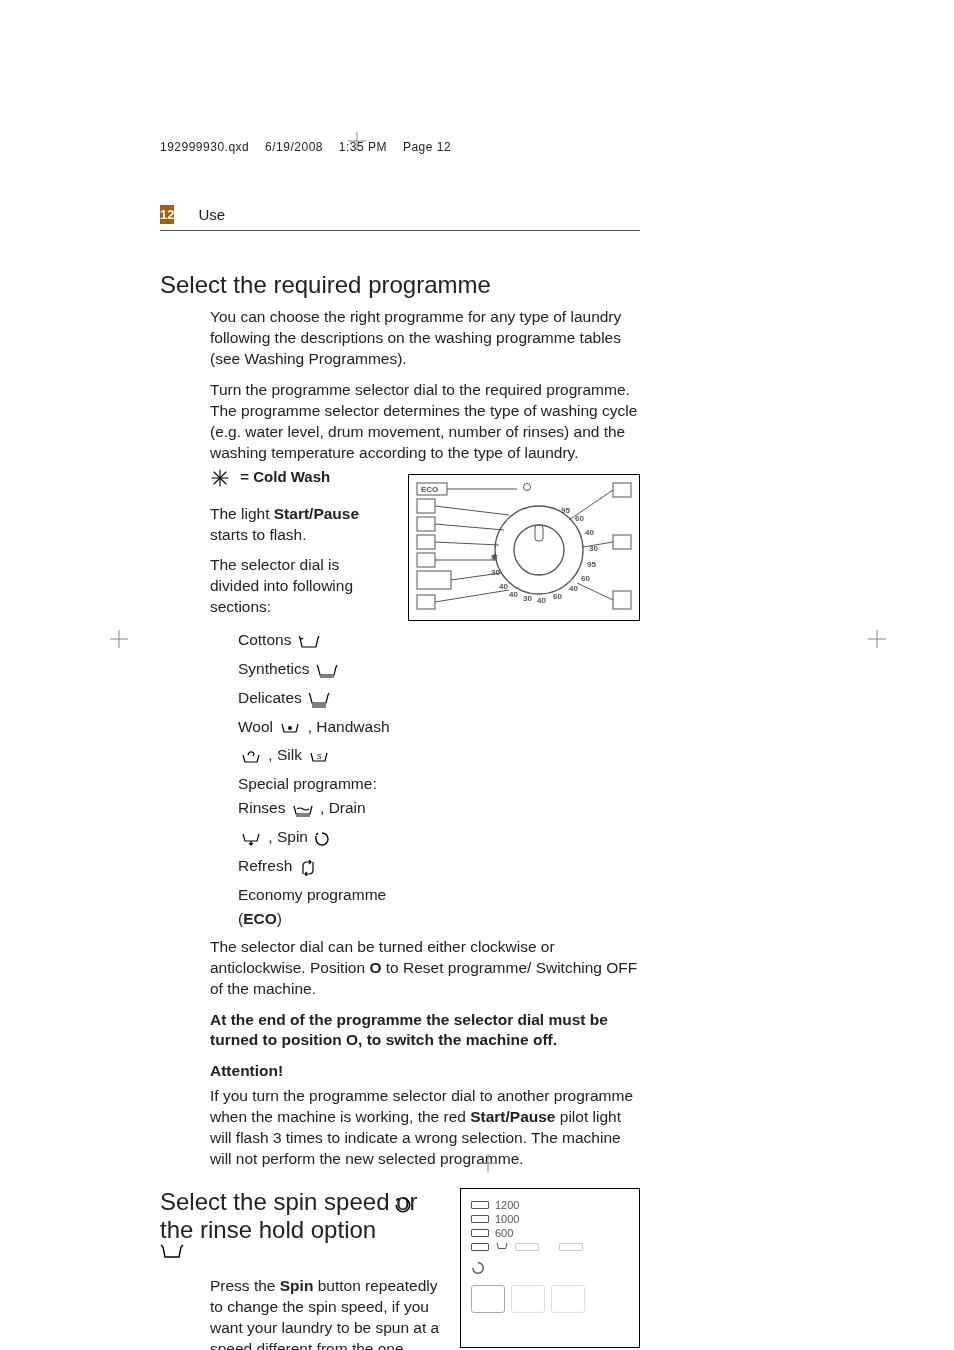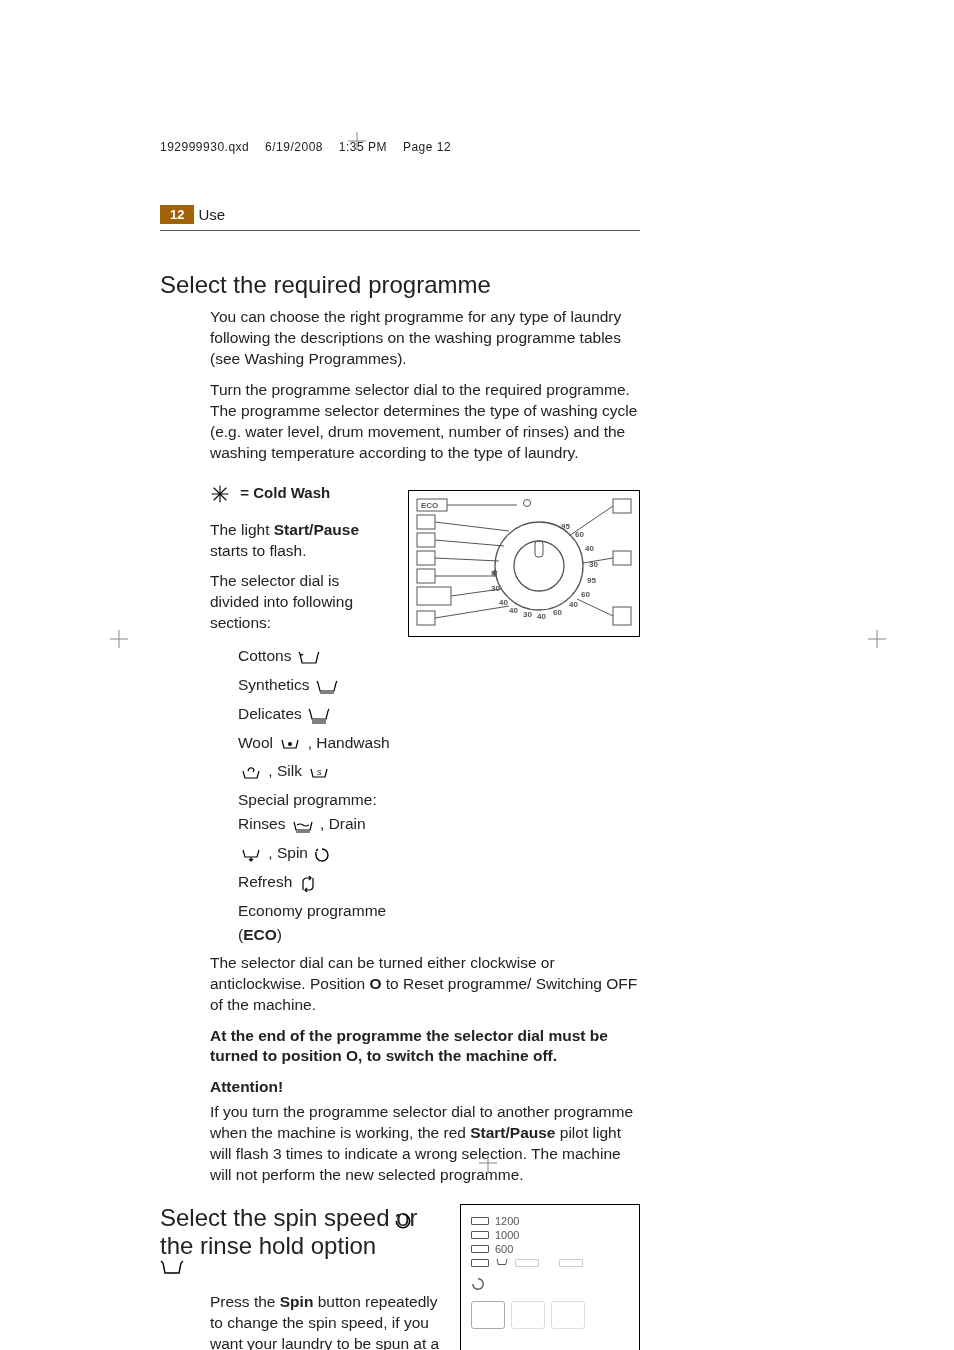--- a/index.html
+++ b/index.html
@@ -32,22 +32,22 @@
     margin-top: 70px;
     border-bottom: 1px solid #555;
     display: flex;
     align-items: center;
     padding-bottom: 6px;
   }
   .header-bar .pagebox {
     background: #a16207;
     color: #fff;
     font-size: 13px;
-    padding: 2px 10px;
-    margin-right: 4px;
+    padding: 2px 0;
+    margin-right: 24px;
     font-weight: 600;
   }
   .header-bar .sect {
     font-size: 15px;
   }
   .content { margin-top: 40px; }
   .h2 {
     font-size: 24px;
     font-weight: 400;
     margin-bottom: 8px;
@@ -133,21 +133,21 @@
     <div class="pagebox">12</div>
     <div class="sect">Use</div>
   </div>
 
   <div class="content">
 
     <div class="h2">Select the required programme</div>
 
     <div class="body-col">
       <div class="para">You can choose the right programme for any type of laundry following the descriptions on the washing programme tables (see Washing Programmes).</div>
-      <div class="para" style="margin-bottom:20px">Turn the programme selector dial to the required programme. The programme selector determines the type of washing cycle (e.g. water level, drum movement, number of rinses) and the washing temperature according to the type of laundry.</div>
+      <div class="para" style="margin-bottom:4px">Turn the programme selector dial to the required programme. The programme selector determines the type of washing cycle (e.g. water level, drum movement, number of rinses) and the washing temperature according to the type of laundry.</div>
       <div class="para">
         <span class="cold-icon">
           <svg width="20" height="20" viewBox="0 0 20 20">
             <g stroke="#000" stroke-width="1.1" fill="none" stroke-linecap="round">
               <line x1="10" y1="2" x2="10" y2="18"></line>
                 <line x1="2" y1="10" x2="18" y2="10"></line>
               <line x1="4" y1="4" x2="16" y2="16"></line>
                 <line x1="16" y1="4" x2="4" y2="16"></line>
             </g>
           </svg>

